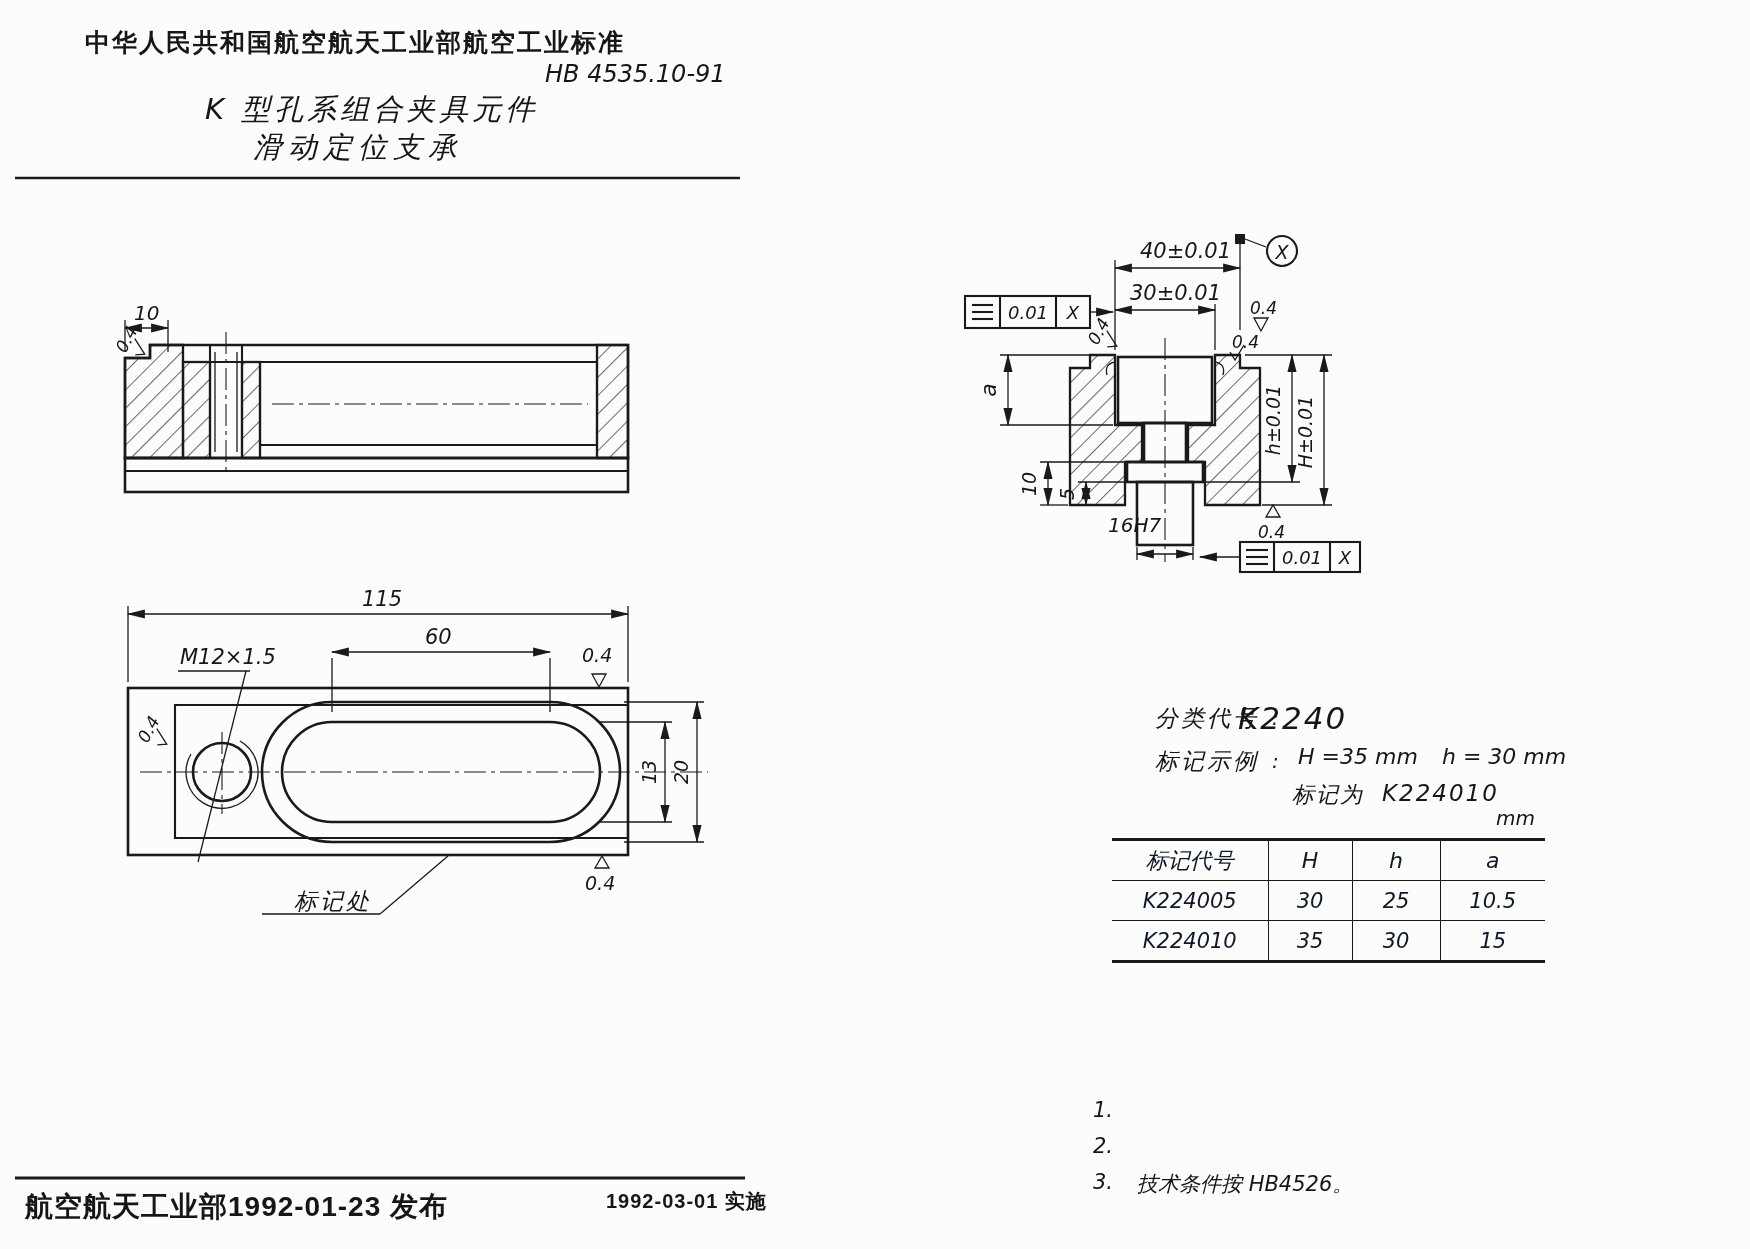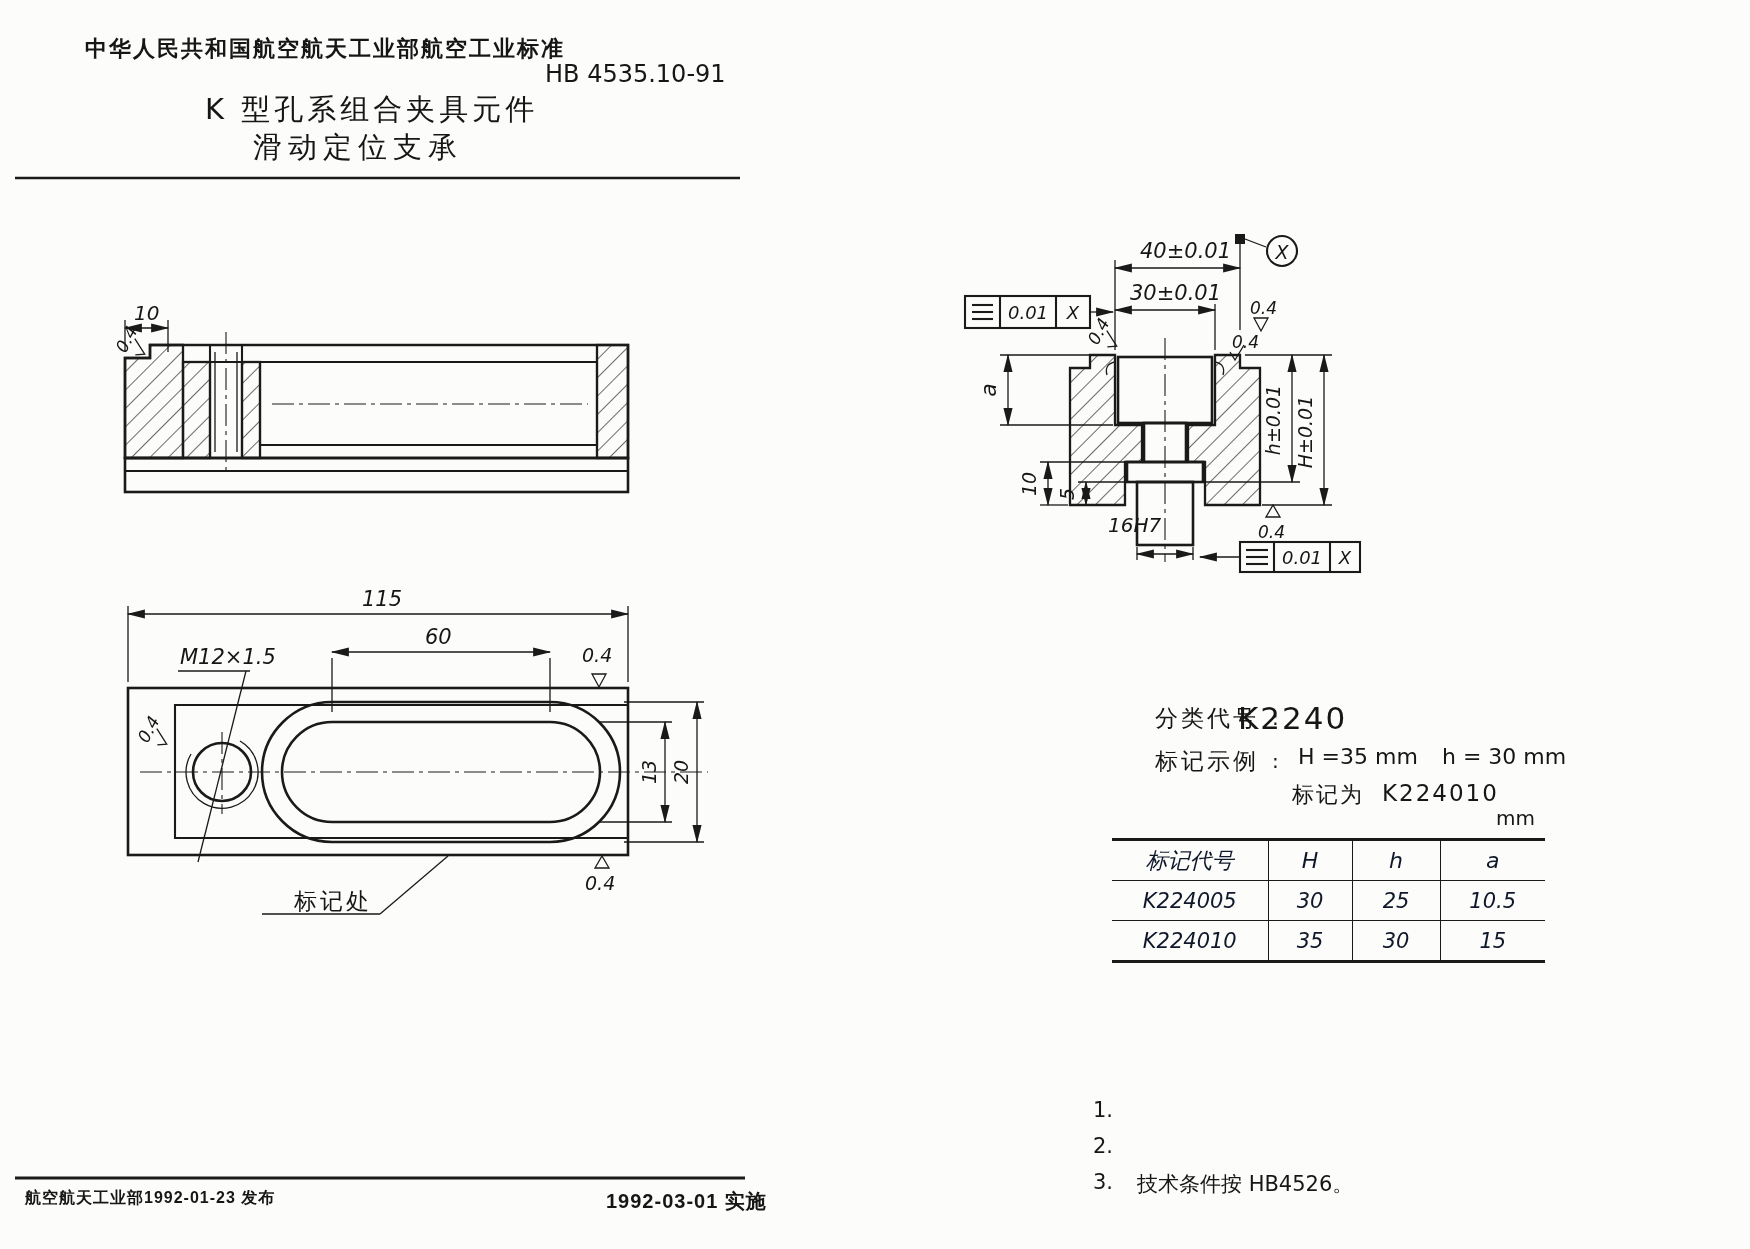--- a/index.html
+++ b/index.html
@@ -1,20 +1,20 @@
 <!DOCTYPE html>
 <html><head>
 <meta charset="utf-8">
 <style>
   html,body{margin:0;padding:0;background:#e8e8e8;}
   .page{position:relative;width:1750px;height:1249px;background:#fcfcfa;overflow:hidden;
         color:#161616;font-family:"Liberation Sans",sans-serif;}
   .abs{position:absolute;white-space:nowrap;}
   .print{font-weight:bold;letter-spacing:2px;}
-  .hw{font-family:"DejaVu Sans",sans-serif;}
+  .hw{font-family:"DejaVu Sans",sans-serif;font-style:italic;}
   svg{position:absolute;left:0;top:0;}
   svg text{font-family:"DejaVu Sans",sans-serif;font-style:italic;fill:#161616;}
   .ol{stroke:#1a1a1a;stroke-width:2.6;fill:none;}
   .m{stroke:#1a1a1a;stroke-width:2.1;fill:none;}
   .thin{stroke:#1a1a1a;stroke-width:1.3;fill:none;}
   .cl{stroke:#1a1a1a;stroke-width:1.1;fill:none;stroke-dasharray:22 5 4 5;}
   .hat{fill:url(#hatch);stroke:#1a1a1a;stroke-width:2.3;}
   .dim{stroke:#1a1a1a;stroke-width:1.3;fill:none;}
   table.size{position:absolute;left:1112px;top:838px;width:433px;border-collapse:collapse;
      border-top:3px solid #1a1a1a;border-bottom:3px solid #1a1a1a;
@@ -24,21 +24,21 @@
   table.size thead th{border-bottom:1.9px solid #1a1a1a;font-size:22px;}
   table.size tbody tr+tr td{border-top:1.6px solid #1a1a1a;}
   .note-row{display:flex;margin-bottom:12px;font-size:21px;}
   .note-no{width:44px;flex:0 0 44px;}
 </style>
 </head>
 <body>
 
 <div class="page">
 
-  <div class="abs print" style="left:85px;top:34px;font-size:22px;">中华人民共和国航空航天工业部航空工业标准</div>
+  <div class="abs print" style="left:85px;top:26px;font-size:25px;">中华人民共和国航空航天工业部航空工业标准</div>
   <div class="abs hw" style="left:545px;top:60px;font-size:24px;">HB 4535.10-91</div>
   <div class="abs hw" style="left:205px;top:90px;font-size:29px;letter-spacing:4px;">K 型孔系组合夹具元件</div>
   <div class="abs hw" style="left:253px;top:128px;font-size:29px;letter-spacing:6px;">滑动定位支承</div>
 
   <svg width="1750" height="1249" viewBox="0 0 1750 1249">
     <defs>
       <pattern id="hatch" patternUnits="userSpaceOnUse" width="13" height="13" patternTransform="rotate(45)">
         <line x1="0" y1="0" x2="0" y2="13" stroke="#2b2b2b" stroke-width="1.4"></line>
       </pattern>
       <marker id="ah" orient="auto-start-reverse" markerWidth="15" markerHeight="9" refX="13" refY="4.5">
@@ -275,16 +275,16 @@
     </div>
     <div class="note-row">
       <span class="note-no">2.</span>
     </div>
     <div class="note-row">
       <span class="note-no">3.</span>
       <span>技术条件按 HB4526。</span>
     </div>
   </div>
 
-  <div class="abs print" style="left:25px;top:1188px;font-size:16px;letter-spacing:1px;">航空航天工业部1992-01-23 发布</div>
+  <div class="abs print" style="left:25px;top:1188px;font-size:28px;letter-spacing:1px;">航空航天工业部1992-01-23 发布</div>
   <div class="abs print" style="left:606px;top:1188px;font-size:20px;letter-spacing:1px;">1992-03-01 实施</div>
 
 </div>
 
 </body></html>

